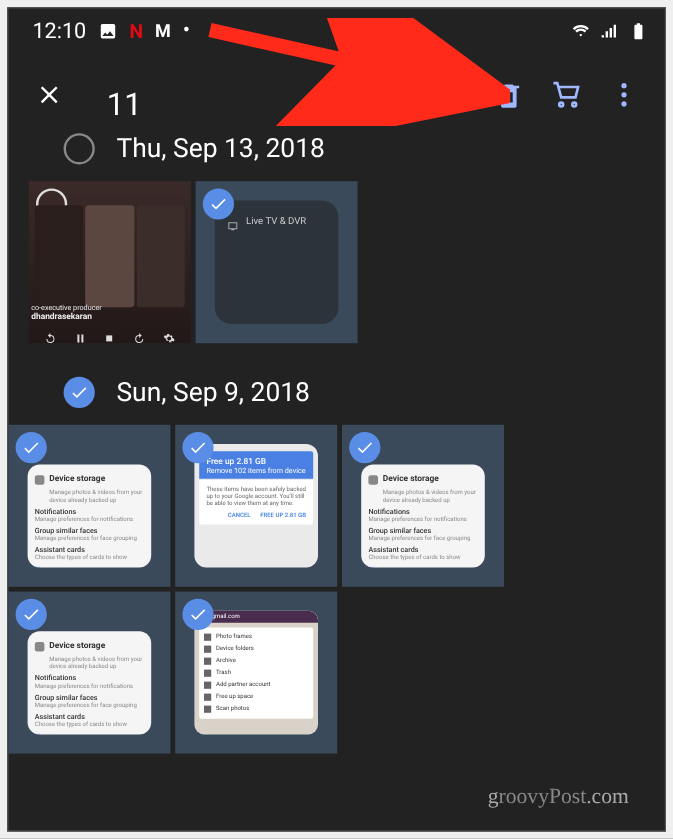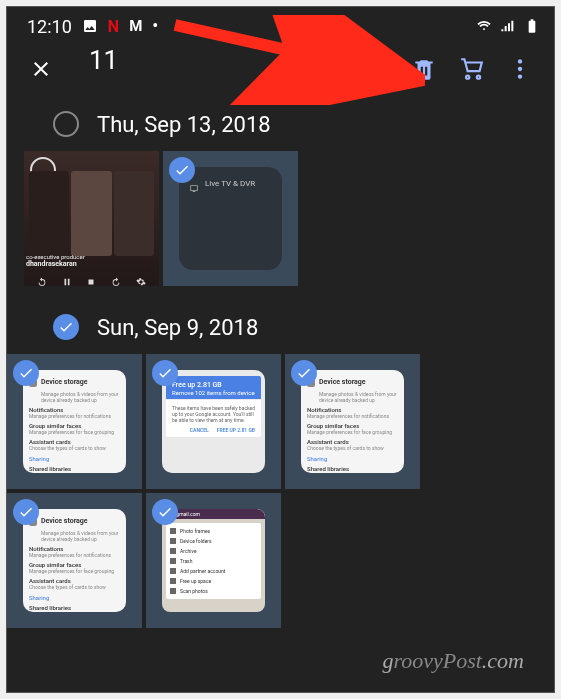--- a/index.html
+++ b/index.html
@@ -30,21 +30,21 @@
       font-size: 18px;
     }
     .status-left { display: flex; align-items: center; gap: 10px; }
     .status-right { display: flex; align-items: center; gap: 8px; }
     .si { width: 16px; height: 16px; display: inline-flex; align-items: center; justify-content: center; }
     .si svg { width: 16px; height: 16px; fill: #fff; }
     .dot { font-size: 18px; line-height: 1; }
     .toolbar {
       height: 58px;
       display: flex;
-      align-items: flex-start;
+      align-items: flex-end;
       padding: 0 10px;
       gap: 8px;
     }
     .tb-btn {
       width: 48px; height: 48px;
       display: flex; align-items: center; justify-content: center;
       cursor: pointer;
     }
     .tb-btn svg { width: 26px; height: 26px; fill: #9fb8ff; }
     .close-x svg { fill: #fff; width: 24px; height: 24px; }
@@ -122,30 +122,30 @@
       padding: 2px 6px;
     }
     .vid .controls span { width: 10px; height: 10px; display:inline-block; }
     .vid .controls svg { width:10px; height:10px; fill:#ddd; }
     
     .darkcard .inner {
       background: #2d333b; border-radius: 14px;
     }
     .darkcard .inner .row {
       position: absolute; top: 12px; left: 10px; right: 10px;
-      display: flex; gap: 6px;
+      display: flex; align-items: center; gap: 6px;
     }
     .darkcard .inner .micon { width:10px; height:10px; }
     .darkcard .inner .micon svg { width:10px; height:10px; fill:#aaa; }
     .darkcard .inner .mlabel { font-size:8px; color:#ccc; }
     
     .settings .inner {
       background: #f5f5f5;
       padding: 8px 6px;
-      font-size: 6px; color: #444;
+      font-size: 6px; color: #444; margin-top: 17px;
     }
     .settings .inner .hdr { display:flex; gap:4px; align-items:flex-start; margin-bottom:4px;}
     .settings .inner .hdr .ic { width:8px;height:8px; background:#888; border-radius:2px; margin-top:1px;}
     .settings .inner .hdr .tt { font-size:7px; font-weight:bold; color:#333;}
     .settings .inner .sub { font-size:5px; color:#888; margin-left:12px; margin-bottom:3px;}
     .settings .inner .sect { font-size:6px; color:#333; margin-top:3px; font-weight:500;}
     .settings .inner .sectsub { font-size:5px; color:#888; margin-bottom:2px;}
     .settings .inner .blue { font-size:6px; color:#3b7de0; margin-top:4px;}
     
     .freeup .inner { background: #eaeaea; padding:0; }
@@ -165,21 +165,21 @@
       font-size:5px; color:#3b7de0; font-weight:500;
     }
     
     .menuthumb .inner { background:#d8d2c8; border-radius:8px; padding:0;}
     .menuthumb .topbar { background:#4a2c4e; height:10px; border-radius:8px 8px 0 0; font-size:5px; color:#fff; padding:2px 4px;}
     .menuthumb .panel { background:#fff; margin:4px; border-radius:2px; padding:3px 4px;}
     .menuthumb .mi { display:flex; gap:4px; align-items:center; font-size:5px; color:#333; padding:2px 0;}
     .menuthumb .mi .mic { width:6px; height:6px; background:#666;}
     .watermark {
       position: absolute; right: 30px; bottom: 18px;
-      color: #888; font-size: 22px; font-style: italic;
+      color: #888; font-size: 18px; 
       font-family: Georgia, serif;
     }
     .watermark .g { color:#aaa;}
     
     .red-arrow {
       position: absolute;
       left: 165px;
       top: 15px;
       width: 260px;
       height: 90px;

